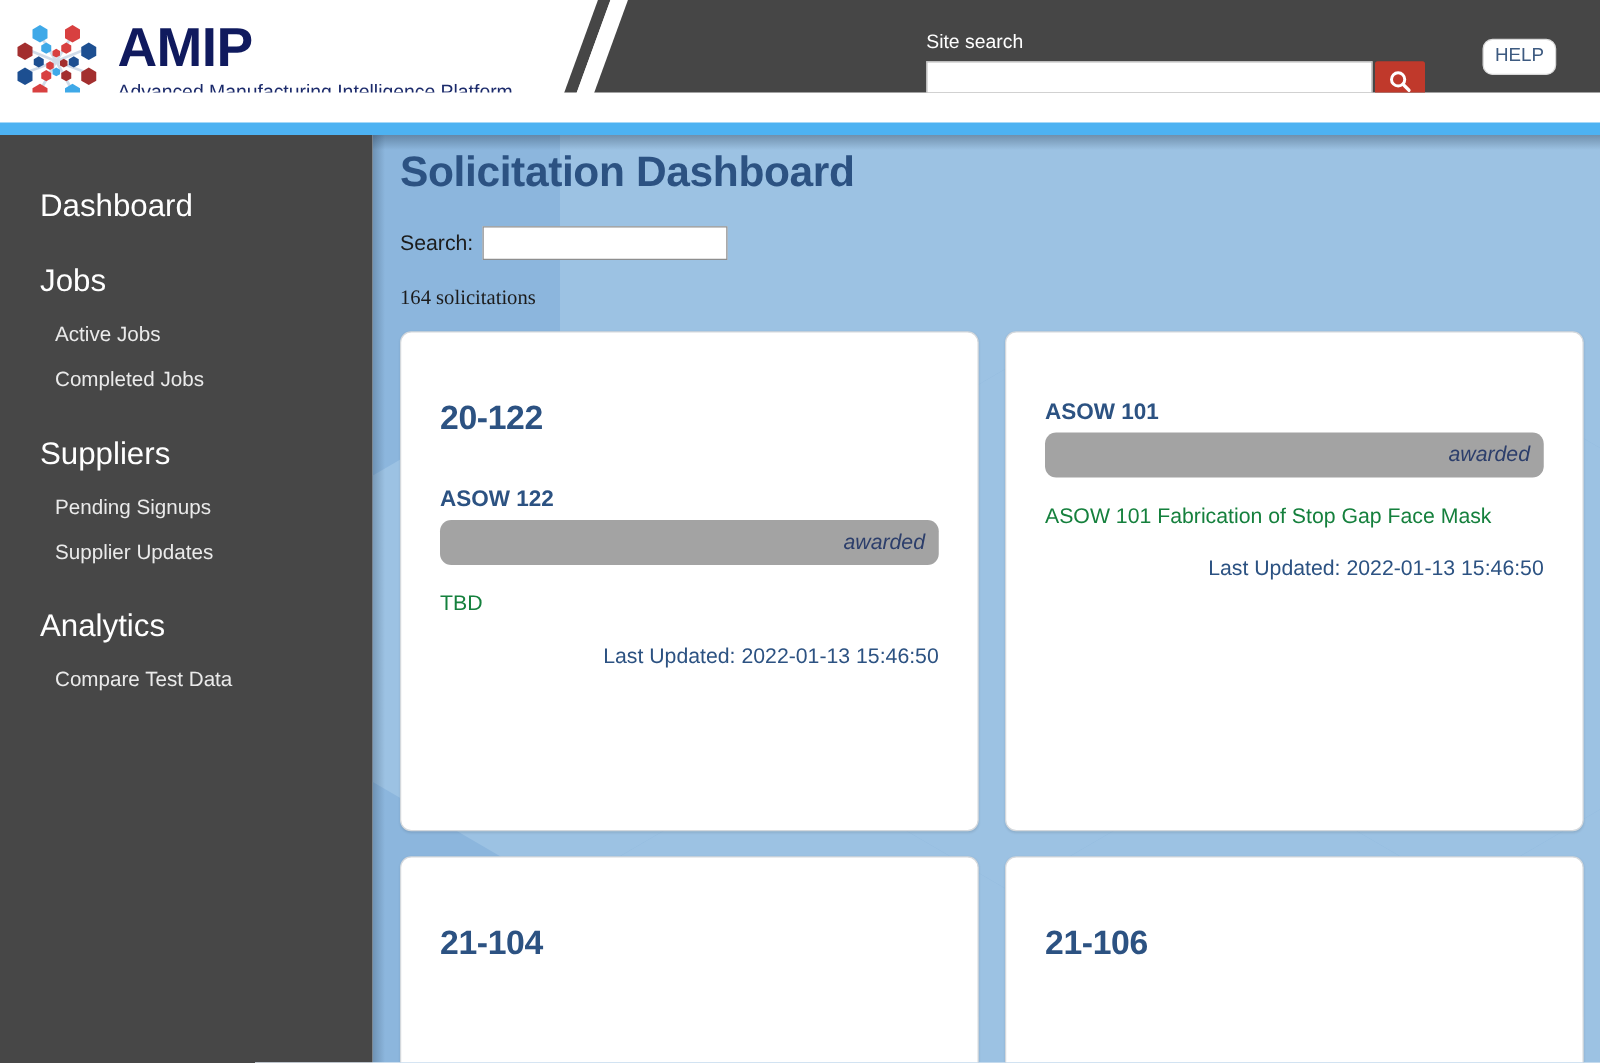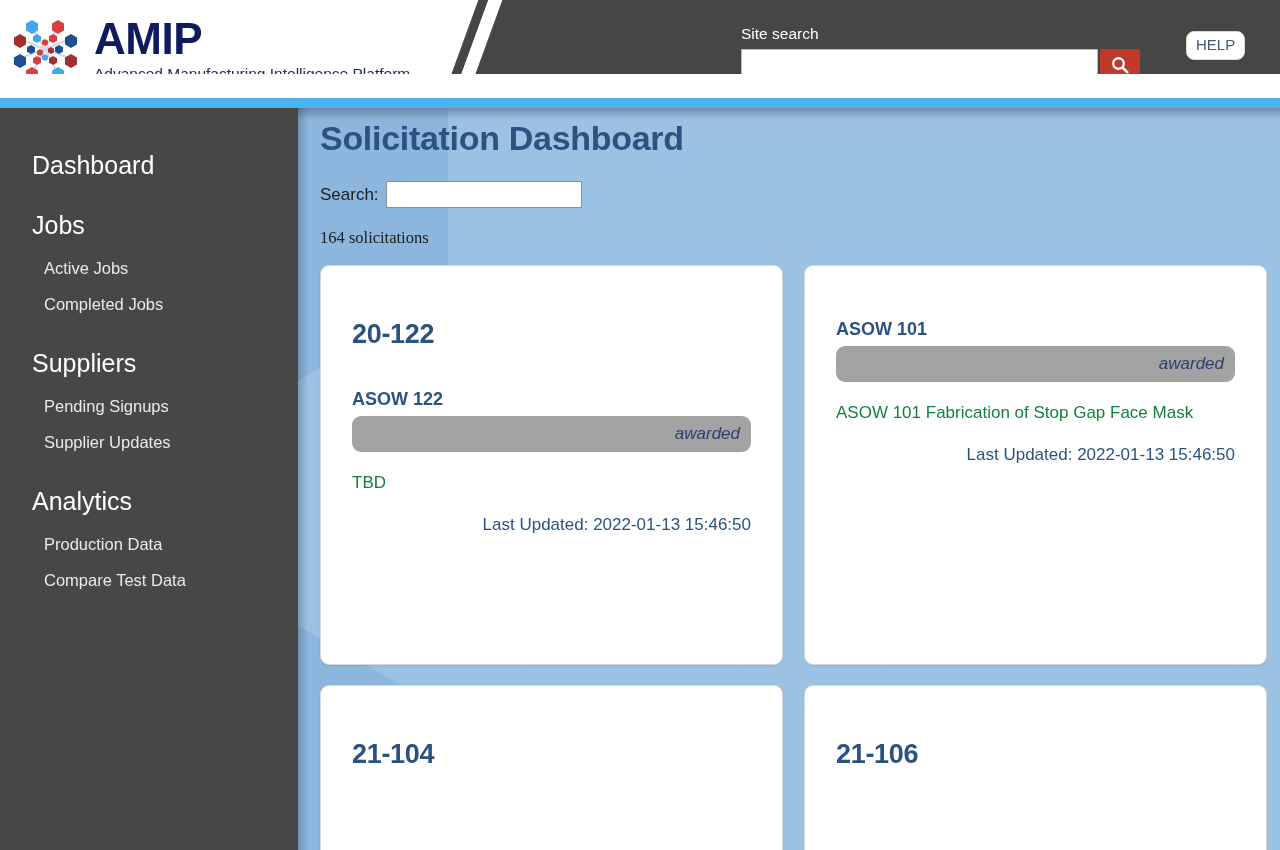--- a/index.html
+++ b/index.html
@@ -420,21 +420,20 @@
     </div>
 
     <div class="nav-group">
       <div class="nav-section-title">Suppliers</div>
       <div class="nav-item">Pending Signups</div>
       <div class="nav-item">Supplier Updates</div>
     </div>
 
     <div class="nav-group">
       <div class="nav-section-title">Analytics</div>
-      <div class="nav-item">Production Data</div>
       <div class="nav-item">Compare Test Data</div>
     </div>
 
   </nav>
 
   <main class="main">
 
     <svg class="hex-bg" viewBox="0 0 982 742" preserveAspectRatio="none">
       <rect x="0" y="0" width="982" height="742" fill="#8cb6dd"></rect>
       <g fill="#9cc2e3">

